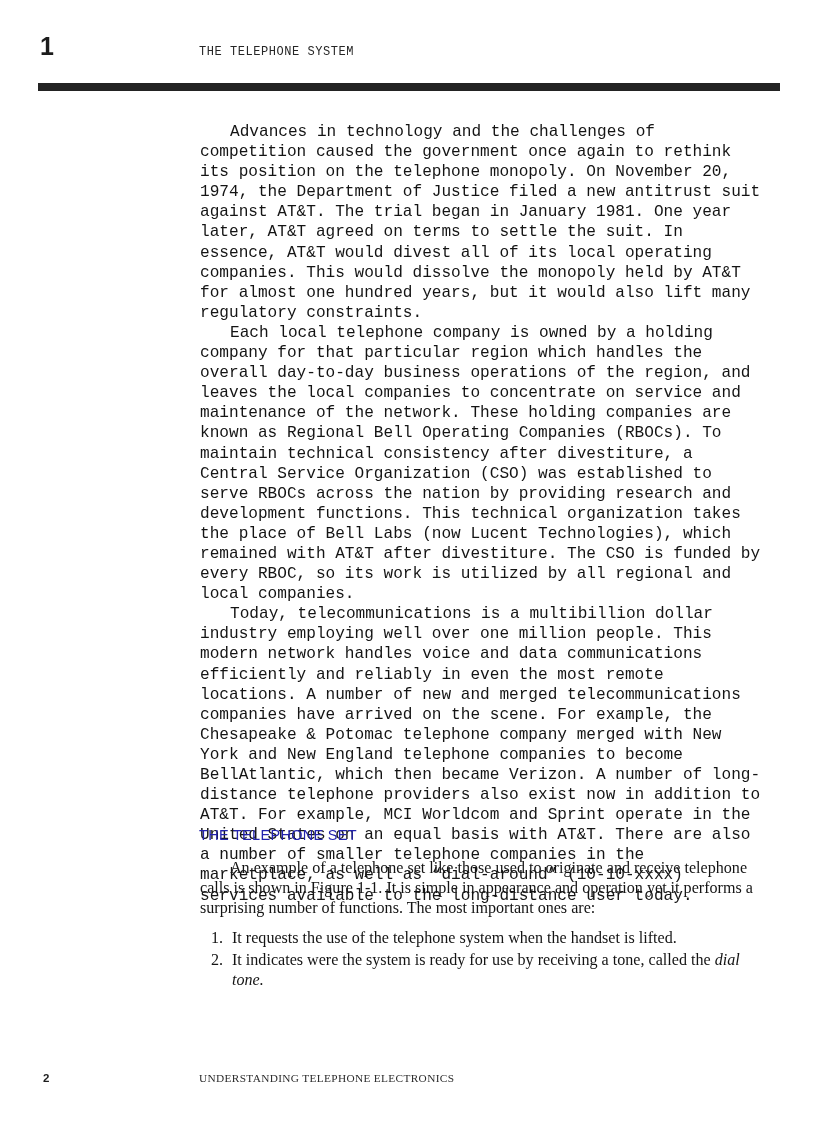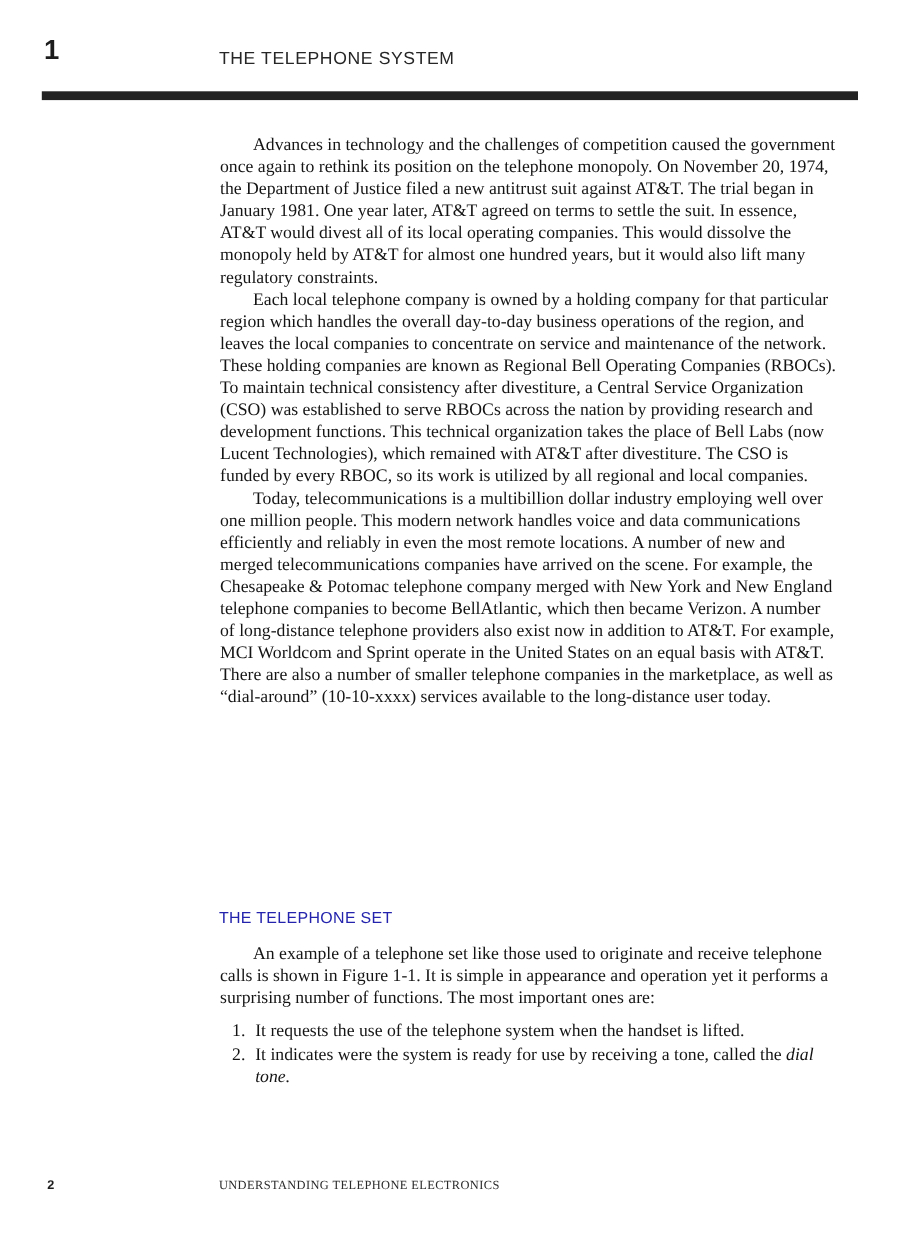--- a/index.html
+++ b/index.html
@@ -27,22 +27,22 @@
     font-weight: bold;
     font-size: 25px;
     line-height: 1;
     color: #1c1c1c;
     letter-spacing: -0.5px;
   }
   .header-title {
     position: absolute;
     left: 199px;
     top: 45px;
-    font-family: Liberation Sans, sans-serif;
-    font-size: 16px;
+    font-family: Liberation Mono, monospace;
+    font-size: 12px;
     letter-spacing: 0.55px;
     color: #262626;
     white-space: nowrap;
   }
   .header-rule {
     position: absolute;
     left: 38px;
     top: 83px;
     width: 742px;
     height: 8px;
@@ -56,20 +56,21 @@
     top: 122px;
     width: 561px;
     font-size: 16.1px;
     line-height: 20.1px;
     text-align: left;
     color: #141414;
   }
   .body-col p {
     margin: 0;
     text-indent: 30px;
+    font-family: Liberation Mono, monospace;
   }
 
   
   .section-heading {
     position: absolute;
     left: 199px;
     top: 827px;
     font-family: "Liberation Sans", "DejaVu Sans", sans-serif;
     font-weight: normal;
     font-size: 14.5px;

